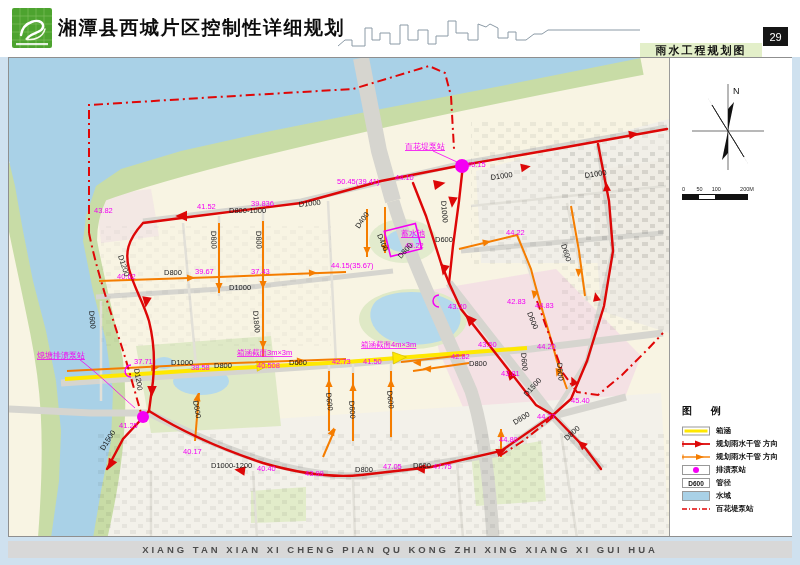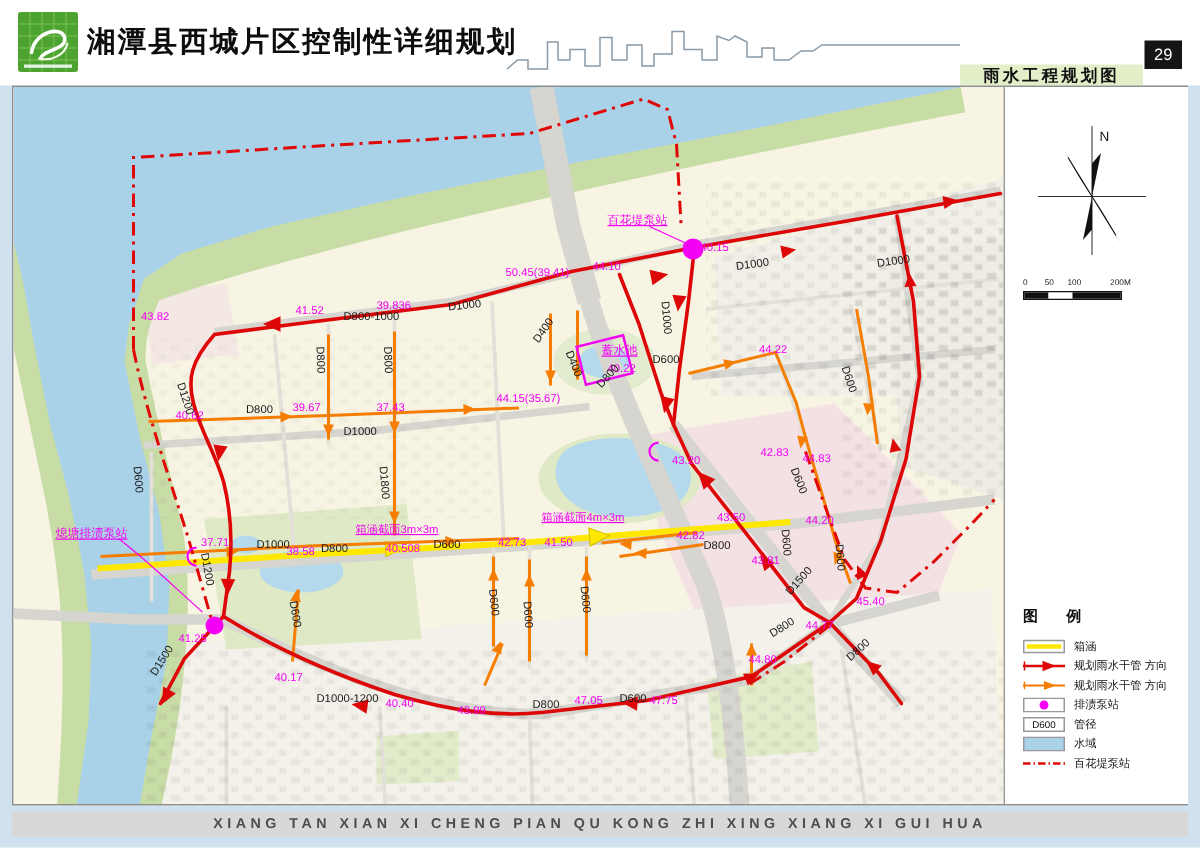--- a/index.html
+++ b/index.html
@@ -17,21 +17,21 @@
   .mapwrap{position:absolute;left:0;top:0;width:660px;height:478px;overflow:hidden;}
   .rpanel{position:absolute;left:660px;top:0;width:122px;height:478px;background:#fff;border-left:1px solid #9a9a9a;}
   .compass{position:absolute;left:18px;top:18px;}
   .scalebar{position:absolute;left:12px;top:128px;width:66px;}
   .scale-ticks{position:relative;height:8px;font-size:5.5px;color:#222;}
   .scale-ticks span{position:absolute;top:0;}
   .scale-seg{display:flex;height:4px;border:0.5px solid #111;}
   .scale-seg i{display:block;height:100%;}
   .legend{position:absolute;left:12px;top:346px;width:110px;}
   .legend-title{font-size:10px;font-weight:bold;letter-spacing:8px;color:#111;margin-bottom:6px;}
-  .lrow{display:flex;align-items:center;height:13px;}
+  .lrow{display:flex;align-items:center;height:13px;font-weight:bold;}
   .lrow .sw{width:28px;margin-right:6px;flex:none;}
   .lrow .lb{font-size:7.5px;color:#111;white-space:nowrap;}
   
   .fbar{position:absolute;left:8px;top:541px;width:784px;height:17px;background:#d8d8d8;display:flex;align-items:center;justify-content:center;}
   .fbar span{font-size:9.5px;font-weight:bold;color:#4d4d4d;letter-spacing:3px;white-space:nowrap;}
   svg{display:block;}
   text{font-family:"Liberation Sans",sans-serif;}
 </style>
 </head>
 <body>

